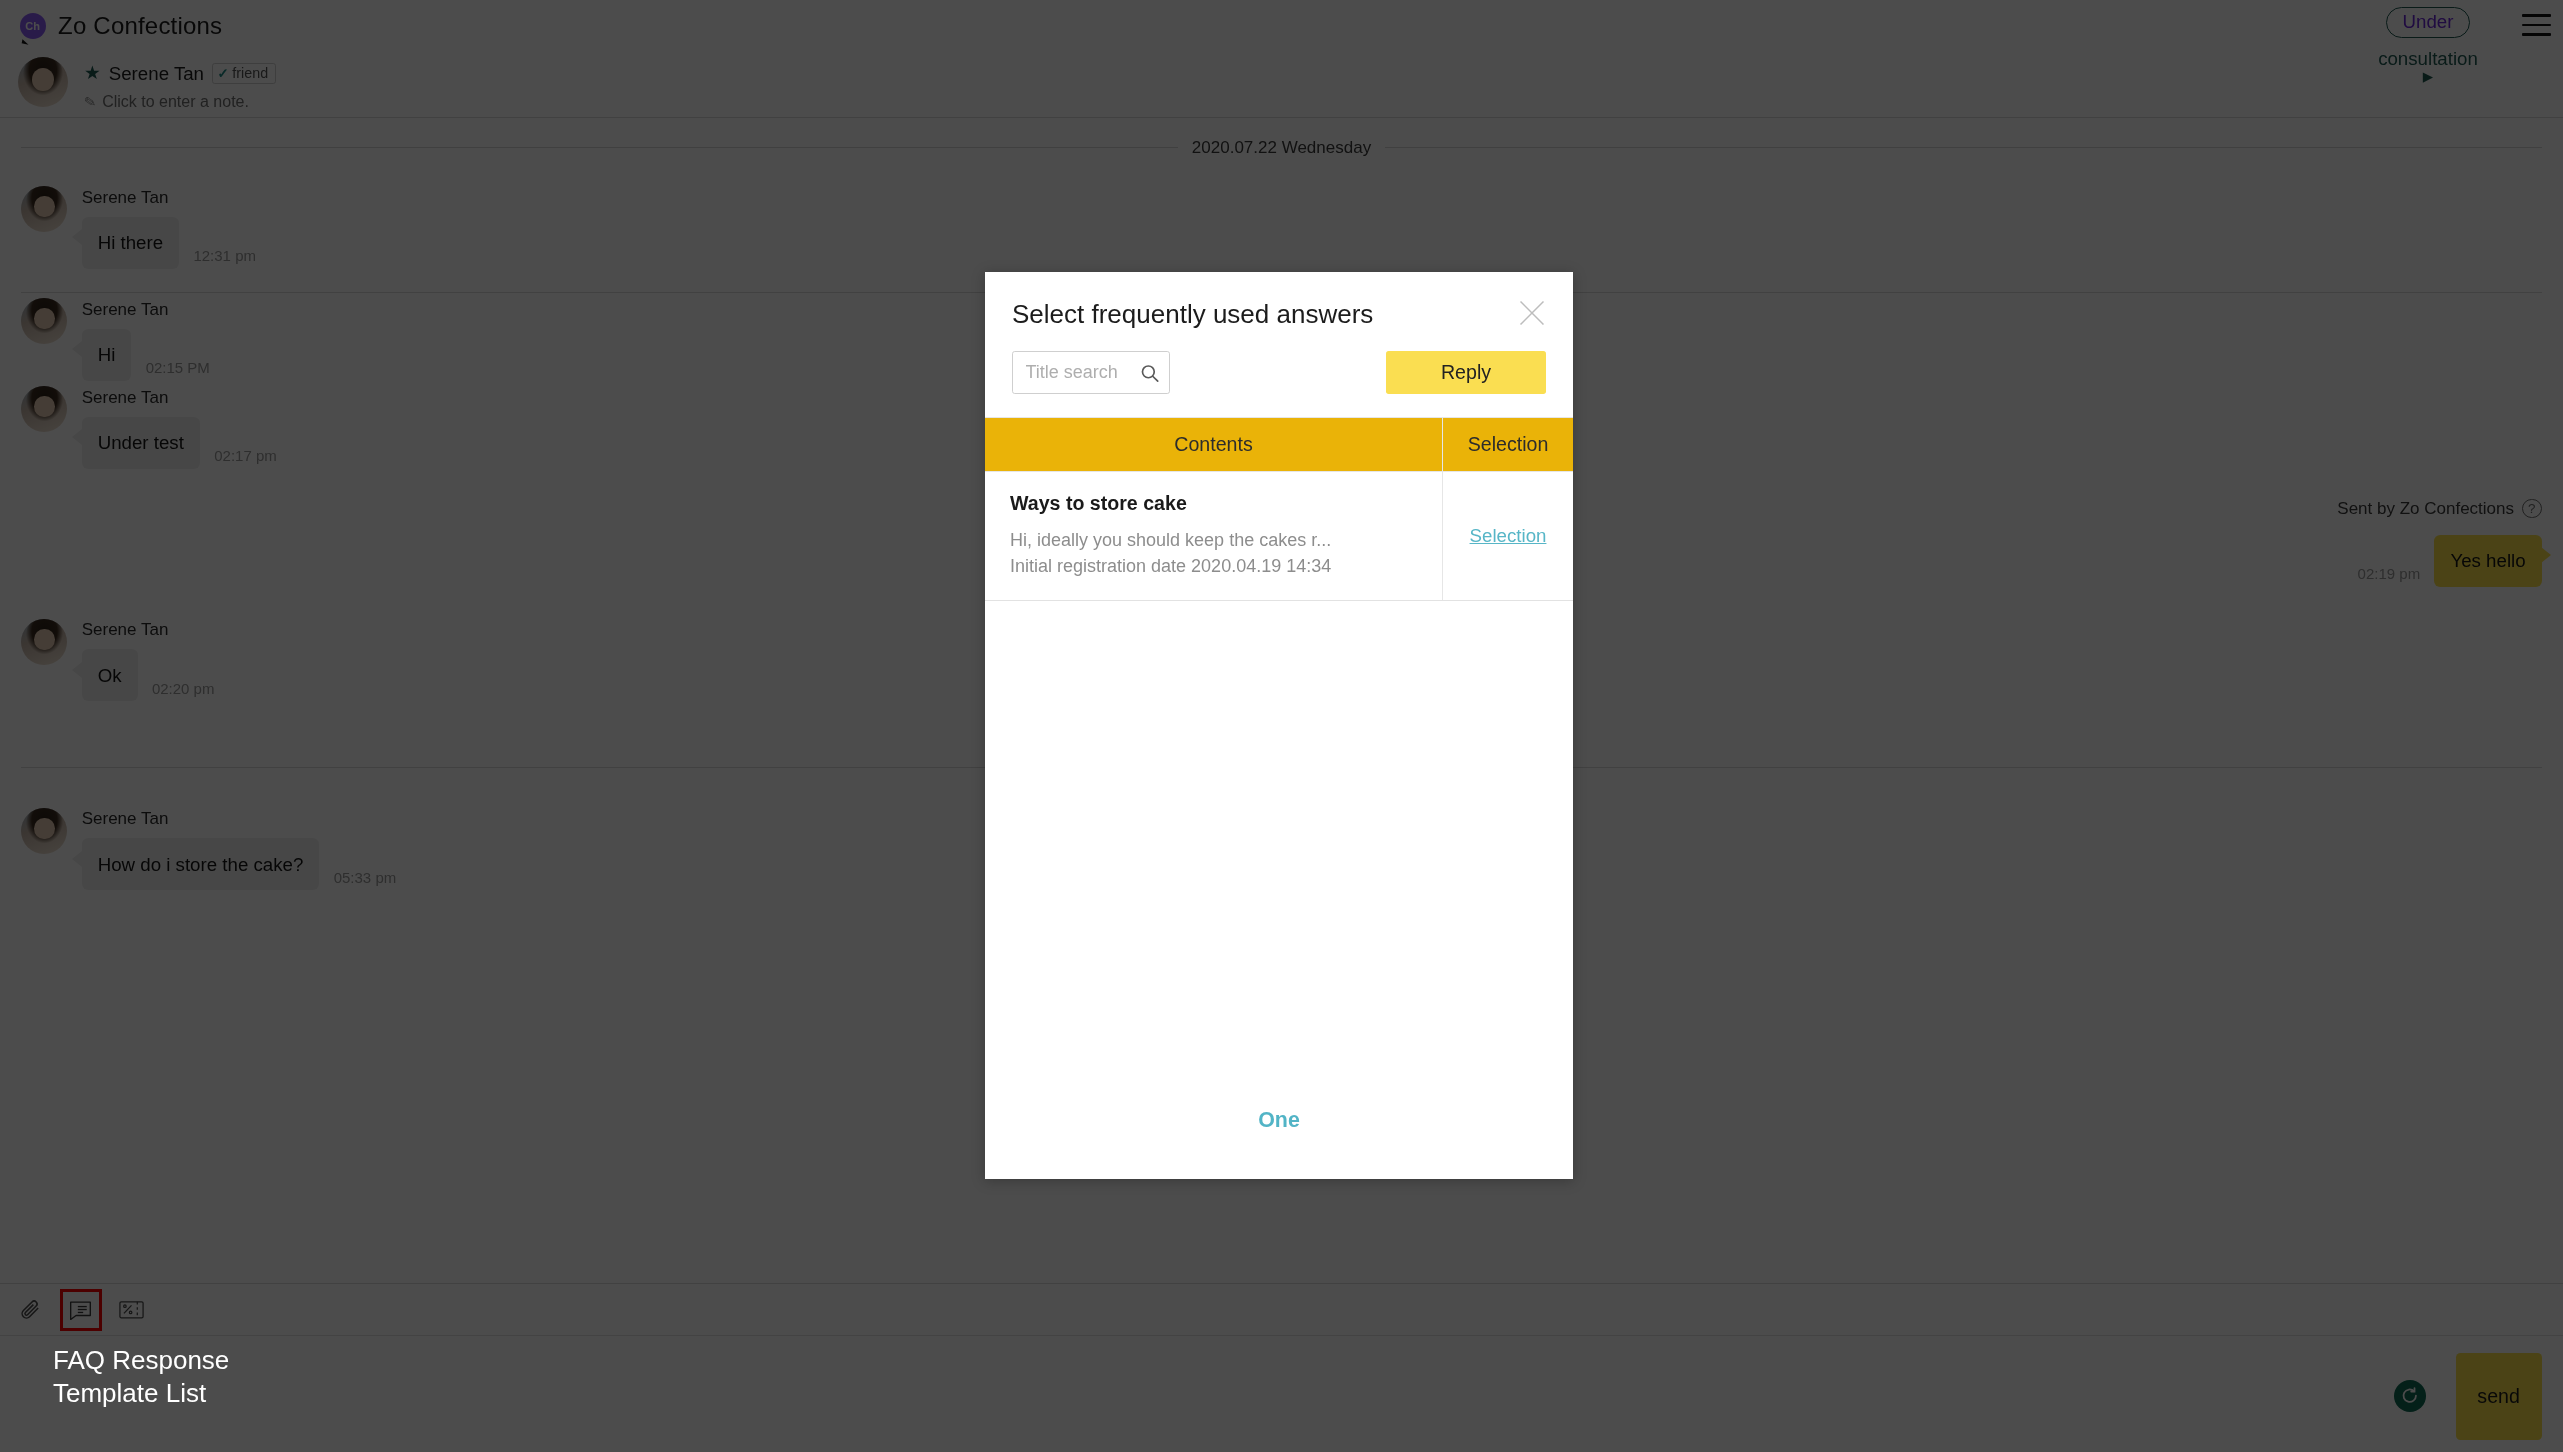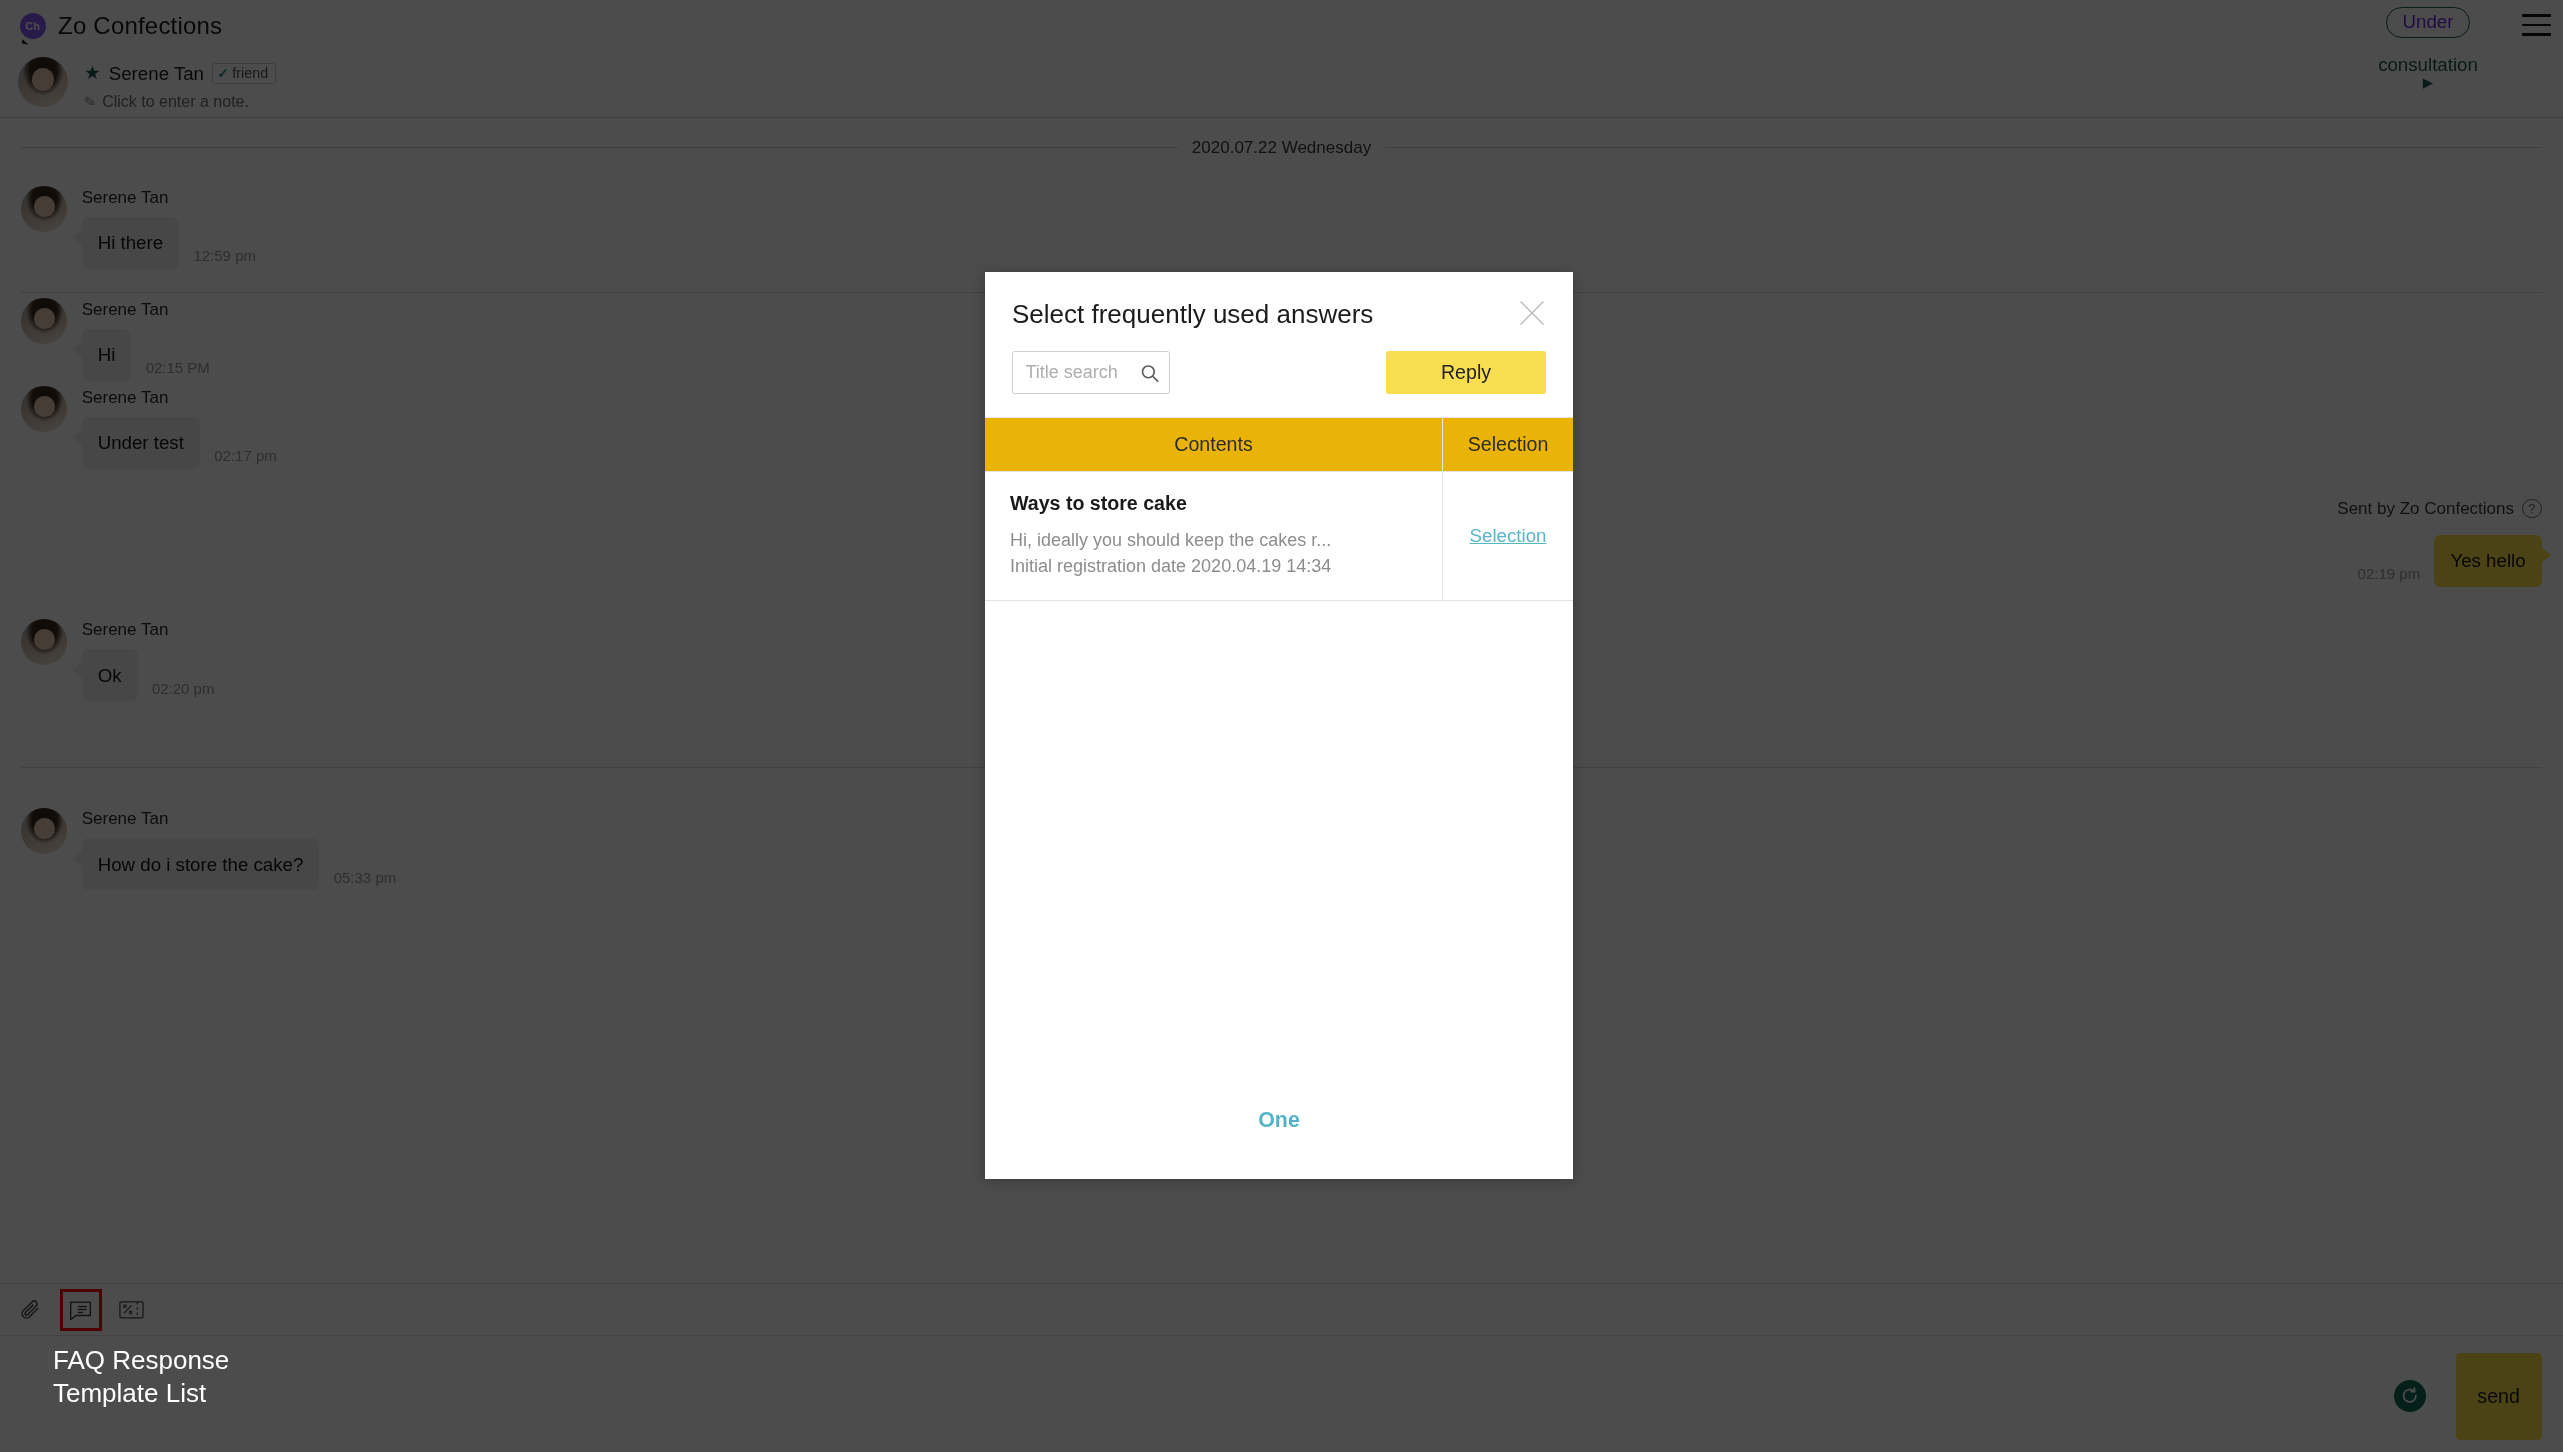--- a/index.html
+++ b/index.html
@@ -58,21 +58,21 @@
     display: inline-block;
     border: 1.4px solid #1f5a53;
     border-radius: 890px;
     color: #6d28d9;
     font-size: 18.7px;
     padding: 2.7px 16px 4.5px;
     line-height: 1.15;
   }
   .status-wrap-2 {
     color: #1f5a53; font-size: 18.7px;
-    margin-top: 17px; line-height: 1.1;
+    margin-top: 11px; line-height: 1.1;
   }
   .status-caret {
     color: #1f5a53; font-size: 13.4px; margin-top: 0.9px; line-height: 1;
   }
   .hamburger {
     position: absolute; right: 12.5px; top: 14.3px;
     width: 28.5px; height: 21.4px;
     display: flex; flex-direction: column; justify-content: space-between;
   }
   .hamburger span { display: block; height: 2.7px; background: #111; border-radius: 0.9px; }
@@ -374,21 +374,21 @@
       <div class="line"></div>
     </div>
 
     <div class="msg-group">
       <div class="msg-row">
         <div class="avatar avatar-sm"></div>
         <div class="msg-body">
           <div class="msg-sender">Serene Tan</div>
           <div class="bubble-line">
             <div class="bubble">Hi there</div>
-            <div class="msg-time">12:59 pm</div>
+            <div class="msg-time">12:31 pm</div>
           </div>
         </div>
       </div>
     </div>
     <div class="group-sep"></div>
 
     <div class="msg-group">
       <div class="msg-row">
         <div class="avatar avatar-sm"></div>
         <div class="msg-body">

